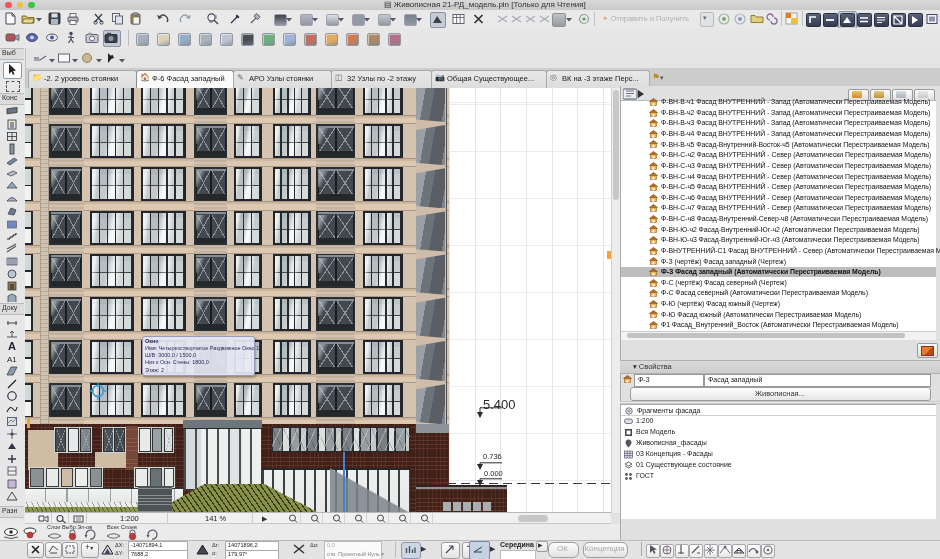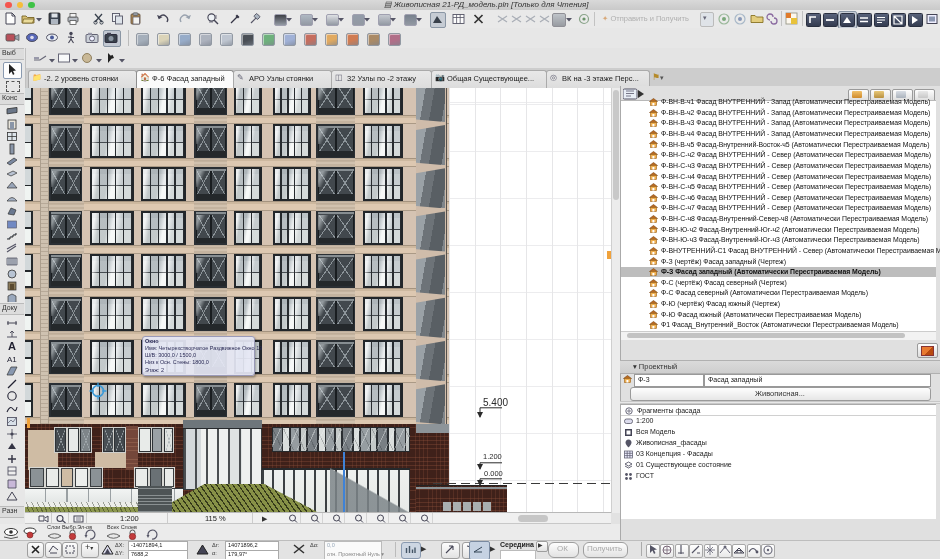--- a/index.html
+++ b/index.html
@@ -6,21 +6,21 @@
  font-family:"Liberation Sans",sans-serif;}
 .abs{position:absolute;}
 .ic{position:absolute;border-radius:2px;opacity:0.78;filter:saturate(0.45) contrast(0.82) brightness(1.28);}
 .txt{position:absolute;white-space:nowrap;}
 </style></head><body>
 
 <div class="abs" style="left:0;top:0;width:940px;height:10px;background:linear-gradient(#d9d9d9,#c9c9c9);border-bottom:1px solid #a8a8a8;"></div>
 <div class="abs" style="left:5px;top:1.6px;width:6.6px;height:6.6px;border-radius:50%;background:#f4564f;"></div>
 <div class="abs" style="left:16.5px;top:1.6px;width:6.6px;height:6.6px;border-radius:50%;background:#f6bd3b;"></div>
 <div class="abs" style="left:28px;top:1.6px;width:6.6px;height:6.6px;border-radius:50%;background:#3ec246;"></div>
-<div class="txt" style="left:384px;top:0px;font-size:8px;line-height:10px;color:#333;font-style:italic;">▤ Живописная 21-РД_модель.pln [Только для Чтения]</div>
+<div class="txt" style="left:384px;top:0px;font-size:8px;line-height:10px;color:#333;">▤ Живописная 21-РД_модель.pln [Только для Чтения]</div>
 <div class="abs" style="left:0;top:10px;width:940px;height:18px;background:#e9e9e9;border-bottom:1px solid #c2c2c2;"></div>
 <svg class="abs" style="left:4px;top:12px;" width="12" height="13">
     <path d="M2 1 h6 l3 3 v8 h-9 z" fill="#fdfdfd" stroke="#445" stroke-width="1"></path>
     <path d="M8 1 v3 h3" fill="none" stroke="#445" stroke-width="1"></path>
   </svg>
 <svg class="abs" style="left:21px;top:13px;" width="14" height="11">
     <path d="M1 3 h4 l1.5 1.5 H13 V10 H1 Z" fill="#d8c176" stroke="#776325" stroke-width="0.9"></path>
     <path d="M2.5 6 H13 L11.5 10 H1.5 Z" fill="#eadb9a" stroke="#776325" stroke-width="0.8"></path>
   </svg>
 <svg class="abs" style="left:36px;top:16px;" width="7" height="8">
@@ -714,26 +714,26 @@
 <div class="abs" style="left:247px;top:341px;width:138px;height:21px;background:repeating-linear-gradient(115deg,transparent 0 7px,rgba(240,244,244,0.4) 7px 8px),repeating-linear-gradient(65deg,transparent 0 9px,rgba(30,34,38,0.25) 9px 10px);"></div>
 <div class="abs" style="left:237px;top:380px;width:148px;height:45px;background:repeating-linear-gradient(90deg,#3c4043 0 1.8px,transparent 1.8px 10.5px),linear-gradient(#eef0ee,#e6e9e7);border-top:2px solid #26292c;box-sizing:border-box;"></div>
 <div class="abs" style="left:305px;top:380px;width:80px;height:45px;background:linear-gradient(to top right,rgba(125,133,137,0.85) 49%,transparent 51%);"></div>
 <div class="abs" style="left:318px;top:364px;width:1.6px;height:61px;background:#3f82d6;"></div>
 <div class="abs" style="left:0;top:400px;width:158px;height:14px;background:repeating-linear-gradient(90deg,transparent 0 20px,#9aa0a3 20px 21.5px),linear-gradient(#f2f4f3,#e4e7e6);border-top:1.5px solid #33383b;box-sizing:border-box;"></div>
 <div class="abs" style="left:0;top:414px;width:140px;height:11px;background:repeating-linear-gradient(65deg,rgba(90,95,85,0.55) 0 1px,transparent 1px 5px),#ecede9;"></div>
 <div class="abs" style="left:0;top:419px;width:120px;height:6px;background:repeating-linear-gradient(65deg,rgba(60,66,28,0.6) 0 1px,transparent 1px 4px),#8c974f;"></div>
 <div class="abs" style="left:128px;top:396px;width:166px;height:29px;background:repeating-linear-gradient(55deg,rgba(32,35,14,0.8) 0 1.2px,transparent 1.2px 4.5px),#879147;clip-path:polygon(31% 0,67% 0,100% 100%,0 100%);"></div>
 <div class="abs" style="left:113px;top:398px;width:34px;height:27px;background:repeating-linear-gradient(#4e5456 0 2.4px,#8a9092 2.4px 3.2px);"></div>
 <div class="abs" style="left:408px;top:394.6px;width:178px;height:1.6px;background:repeating-linear-gradient(90deg,#3a3a3a 0 9px,transparent 9px 14px);"></div>
-<div class="txt" style="left:458px;top:309px;font-size:10px;color:#2a2a2a;">5.400</div>
+<div class="txt" style="left:458px;top:309px;font-size:13px;color:#2a2a2a;">5.400</div>
 <svg class="abs" style="left:451px;top:319px;" width="30" height="13">
       <path d="M4 0.8 H26 M4 0.8 V10" stroke="#2a2a2a" stroke-width="1" fill="none"></path>
       <path d="M4 11 L1 5 L7 5 Z" fill="#2a2a2a"></path>
     </svg>
-<div class="txt" style="left:458px;top:364px;font-size:7.5px;color:#2a2a2a;">1.200</div>
+<div class="txt" style="left:458px;top:364px;font-size:7.5px;color:#2a2a2a;">0.736</div>
 <svg class="abs" style="left:451px;top:374px;" width="30" height="10">
       <path d="M4 0.8 H26 M4 0.8 V7" stroke="#2a2a2a" stroke-width="1" fill="none"></path>
       <path d="M4 8 L1 2 L7 2 Z" fill="#2a2a2a"></path>
     </svg>
 <div class="txt" style="left:459px;top:381px;font-size:7.5px;color:#2a2a2a;">0.000</div>
 <svg class="abs" style="left:451px;top:390px;" width="30" height="10">
       <path d="M4 0.8 H26 M4 0.8 V7" stroke="#2a2a2a" stroke-width="1" fill="none"></path>
       <path d="M4 8 L1 2 L7 2 Z" fill="#2a2a2a"></path>
     </svg>
 <div class="abs" style="left:117px;top:248px;width:111px;height:38px;background:rgba(229,231,244,0.93);border:1px solid #9a9ab8;border-radius:3px;box-shadow:1px 1.5px 2px rgba(0,0,0,0.25);"></div>
@@ -897,21 +897,21 @@
     <path d="M0.5 3.5 L4.5 0.5 L8.5 3.5 Z" fill="#b86a20" stroke="#7a4510" stroke-width="0.6"></path>
     <rect x="1.4" y="3.5" width="6.2" height="4" fill="#f0b050" stroke="#9a6018" stroke-width="0.6"></rect>
     <rect x="3.4" y="5" width="2" height="2.5" fill="#fff"></rect>
   </svg>
 <div class="txt" style="left:661px;top:321.2px;font-size:6.9px;letter-spacing:-0.04px;color:#111;">Ф1 Фасад_Внутренний_Восток (Автоматически Перестраиваемая Модель)</div>
 <div class="abs" style="left:621px;top:331px;width:315px;height:8px;background:#f2f2f2;border-top:1px solid #ccc;"></div>
 <div class="abs" style="left:627px;top:332.5px;width:278px;height:5px;background:#c2c2c2;border-radius:2.5px;"></div>
 <div class="abs" style="left:917px;top:343px;width:19px;height:13px;background:linear-gradient(#fdfdfd,#dcdcdc);border:1px solid #9a9a9a;border-radius:2px;"></div>
 <div class="abs" style="left:921px;top:346px;width:11px;height:8px;background:linear-gradient(135deg,#e87a30 55%,#b84a10 55%);border:1px solid #833;"></div>
 <div class="abs" style="left:620px;top:360px;width:320px;height:12px;background:linear-gradient(#dadada,#cecece);border-top:1px solid #b0b0b0;border-bottom:1px solid #b0b0b0;"></div>
-<div class="txt" style="left:633px;top:362px;font-size:7.5px;color:#333;">▾ Проектный</div>
+<div class="txt" style="left:633px;top:362px;font-size:7.5px;color:#333;">▾ Свойства</div>
 <svg width="9" height="8" style="position:absolute;left:623px;top:375px;">
     <path d="M0.5 3.5 L4.5 0.5 L8.5 3.5 Z" fill="#b86a20" stroke="#7a4510" stroke-width="0.6"></path>
     <rect x="1.4" y="3.5" width="6.2" height="4" fill="#f0b050" stroke="#9a6018" stroke-width="0.6"></rect>
     <rect x="3.4" y="5" width="2" height="2.5" fill="#fff"></rect>
   </svg>
 <div class="abs" style="left:634px;top:373.5px;width:68px;height:11px;background:#fff;border:1px solid #999;"></div>
 <div class="txt" style="left:638px;top:375.5px;font-size:7px;color:#222;">Ф-3</div>
 <div class="abs" style="left:704px;top:373.5px;width:225px;height:11px;background:#fff;border:1px solid #999;"></div>
 <div class="txt" style="left:708px;top:375.5px;font-size:7px;color:#222;">Фасад западный</div>
 <div class="abs" style="left:630px;top:386.5px;width:299px;height:12px;background:linear-gradient(#fefefe,#e6e6e6);border:1px solid #9a9a9a;border-radius:3px;"></div>
@@ -963,21 +963,21 @@
     <circle cx="5" cy="4.5" r="3" fill="none" stroke="#445" stroke-width="1.1"></circle>
     <path d="M7.5 6.5 L10.5 9" stroke="#445" stroke-width="1.1"></path>
   </svg>
 <div class="abs" style="left:71px;top:513px;width:15px;height:10px;border-right:1px solid #ccc;"></div>
 <svg class="abs" style="left:73px;top:513.5px;" width="12" height="10">
     <rect x="1" y="2" width="9" height="6" fill="none" stroke="#445" stroke-width="1"></rect>
     <path d="M3 4 h5 M3 6 h5" stroke="#667" stroke-width="0.8"></path>
   </svg>
 <div class="txt" style="left:120px;top:513px;font-size:7.5px;line-height:11px;color:#222;">1:200</div>
 <div class="abs" style="left:167px;top:513px;width:1px;height:10px;background:#ccc;"></div>
-<div class="txt" style="left:205px;top:513px;font-size:7.5px;line-height:11px;color:#222;">115 %</div>
+<div class="txt" style="left:205px;top:513px;font-size:7.5px;line-height:11px;color:#222;">141 %</div>
 <div class="abs" style="left:252px;top:513px;width:1px;height:10px;background:#ccc;"></div>
 <div class="txt" style="left:262px;top:513px;font-size:7px;line-height:11px;color:#333;">▶</div>
 <div class="abs" style="left:286px;top:513px;width:14px;height:10px;border-right:1px solid #d4d4d4;"></div>
 <svg class="abs" style="left:288px;top:514px;" width="10" height="9">
     <circle cx="4.5" cy="4" r="3" fill="none" stroke="#445" stroke-width="1"></circle>
     <path d="M6.5 6 L9 8.5" stroke="#445" stroke-width="1"></path>
   </svg>
 <div class="abs" style="left:308px;top:513px;width:14px;height:10px;border-right:1px solid #d4d4d4;"></div>
 <svg class="abs" style="left:310px;top:514px;" width="10" height="9">
     <circle cx="4.5" cy="4" r="3" fill="none" stroke="#445" stroke-width="1"></circle>
@@ -1104,21 +1104,21 @@
     <path d="M1 7 L9 2 M1 7 h8" stroke="#345" stroke-width="1"></path>
   </svg>
 <div class="txt" style="left:490px;top:545px;font-size:7px;color:#333;">▶</div>
 <div class="txt" style="left:500px;top:540.5px;font-size:7px;font-weight:bold;color:#222;">Середина</div>
 <div class="abs" style="left:500px;top:549.5px;width:34px;height:8px;background:#fff;border:1px solid #bbb;"></div>
 <div class="abs" style="left:536px;top:541px;width:10px;height:9px;background:linear-gradient(#fdfdfd,#e2e2e2);border:1px solid #9e9e9e;border-radius:2px;"></div>
 <div class="txt" style="left:538px;top:541px;font-size:6px;color:#333;">▶</div>
 <div class="abs" style="left:548px;top:541.5px;width:29px;height:14px;background:linear-gradient(#fdfdfd,#e2e2e2);border:1px solid #9e9e9e;border-radius:6px;"></div>
 <div class="txt" style="left:548px;top:544px;width:29px;text-align:center;font-size:8px;color:#aaa;">ОК</div>
 <div class="abs" style="left:583px;top:541.5px;width:43px;height:14px;background:linear-gradient(#fdfdfd,#e2e2e2);border:1px solid #9e9e9e;border-radius:6px;"></div>
-<div class="txt" style="left:583px;top:544px;width:43px;text-align:center;font-size:8px;color:#aaa;">Получить</div>
+<div class="txt" style="left:583px;top:544px;width:43px;text-align:center;font-size:8px;color:#aaa;">Концепция</div>
 <div class="abs" style="left:641px;top:542px;width:1px;height:14px;background:#aaa;"></div>
 <div class="abs" style="left:646.0px;top:543.5px;width:12px;height:12px;background:linear-gradient(#fff,#e8e8e8);border:1px solid #a8a8a8;border-radius:2px;"></div>
 <svg class="abs" style="left:646.5px;top:544px;" width="12" height="12">
     <path d="M3 1 L3 9 L5.5 6.5 L7 10 L8.5 9 L7 6 L10 5.5 Z" fill="#556"></path>
   </svg>
 <div class="abs" style="left:660.4px;top:543.5px;width:12px;height:12px;background:linear-gradient(#fff,#e8e8e8);border:1px solid #a8a8a8;border-radius:2px;"></div>
 <svg class="abs" style="left:660.9px;top:544px;" width="12" height="12">
     <circle cx="6" cy="6" r="4" fill="none" stroke="#767" stroke-width="1"></circle>
     <path d="M6 2 V10 M2 6 H10" stroke="#767" stroke-width="0.8"></path>
   </svg>

